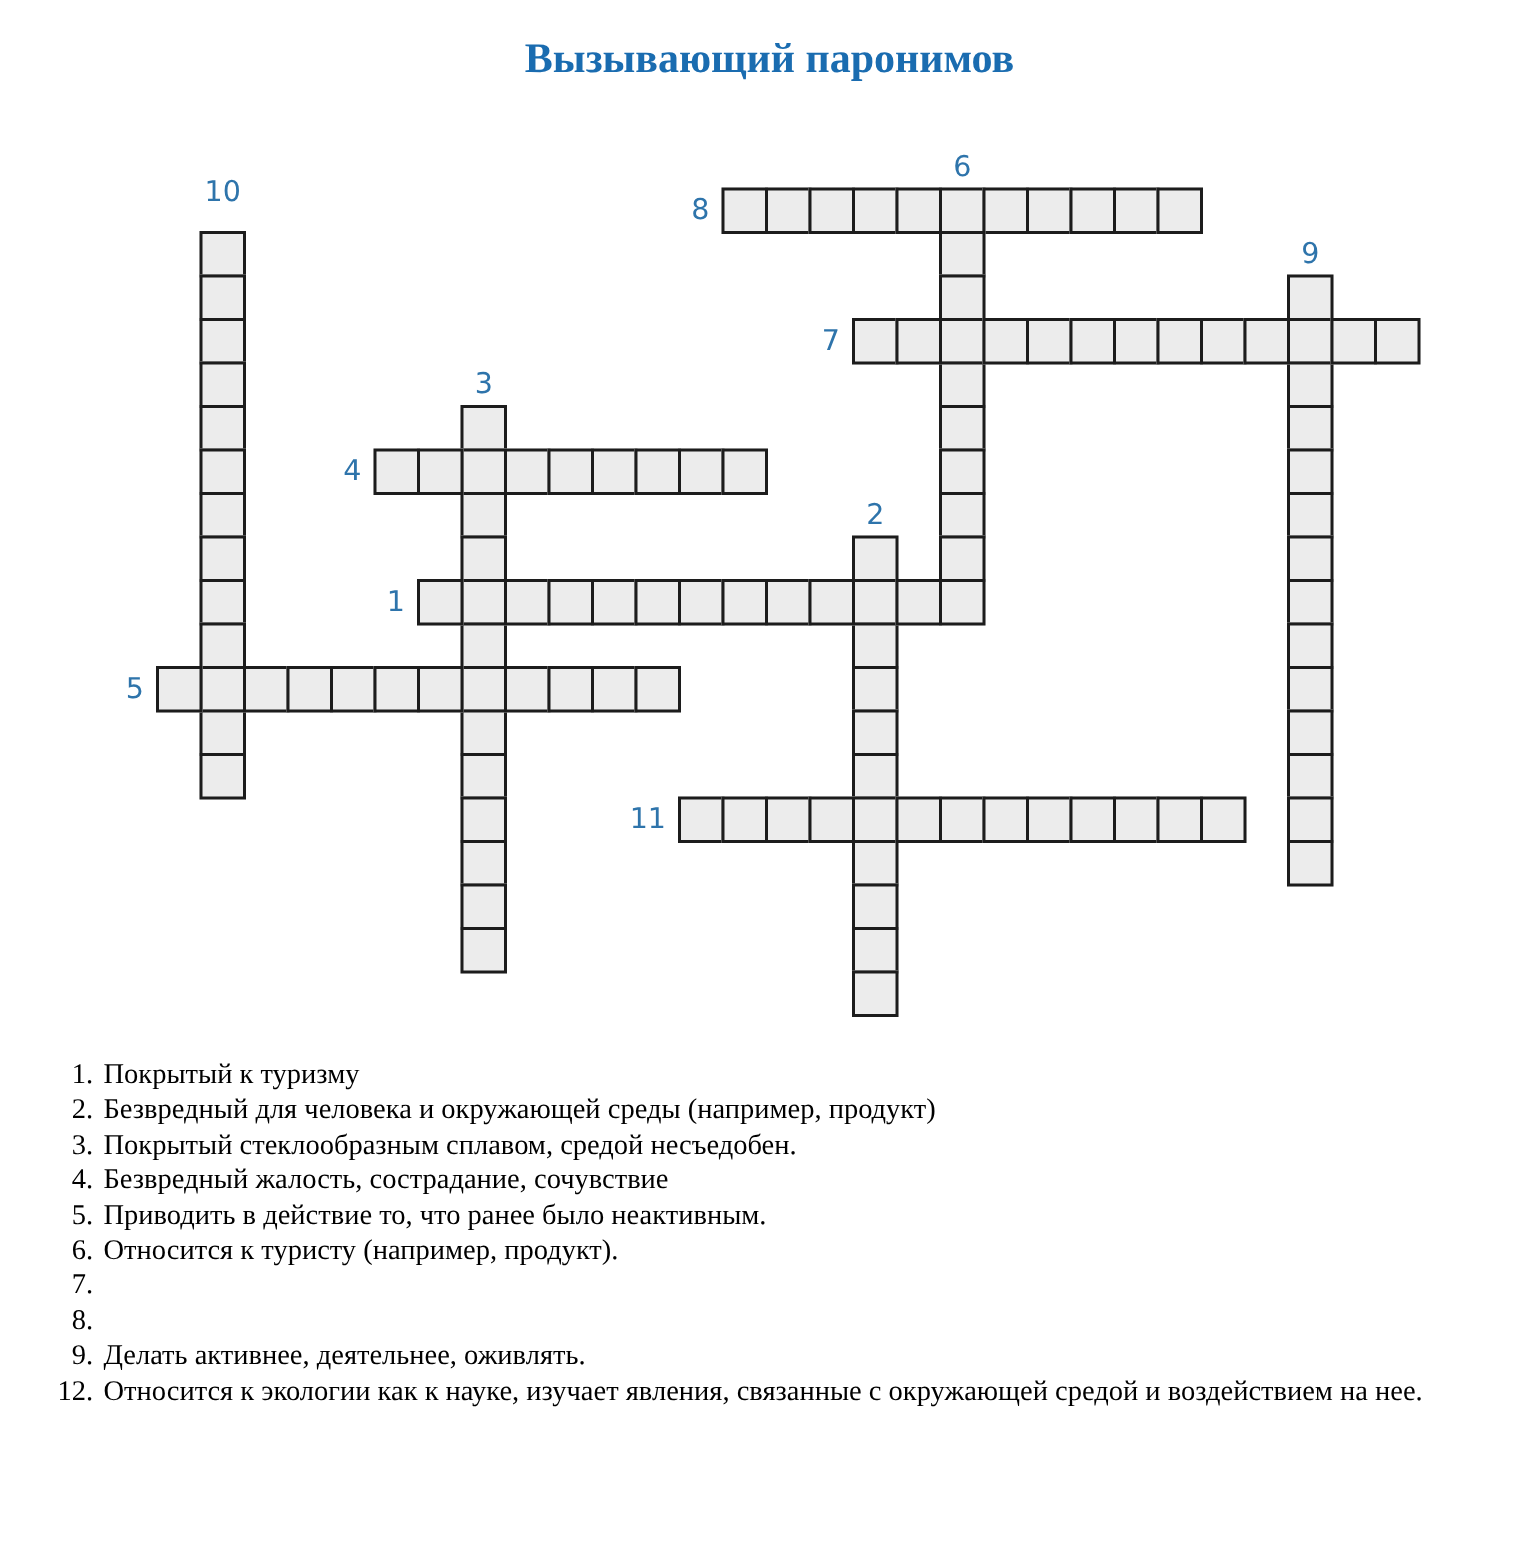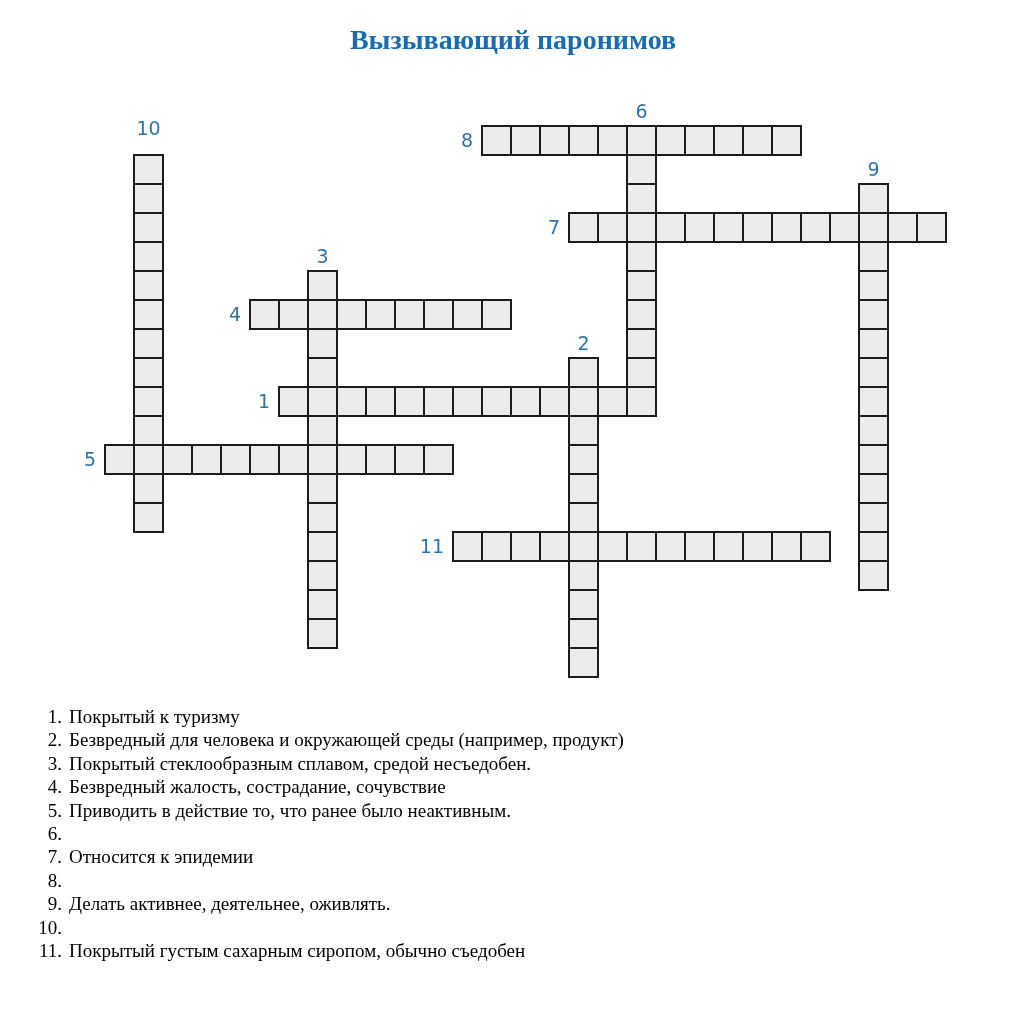--- a/index.html
+++ b/index.html
@@ -201,33 +201,30 @@
       <div class="clue-row">
         <span class="clue-num">4.</span>
         <span class="clue-text">Безвредный жалость, сострадание, сочувствие</span>
       </div>
       <div class="clue-row">
         <span class="clue-num">5.</span>
         <span class="clue-text">Приводить в действие то, что ранее было неактивным.</span>
       </div>
       <div class="clue-row">
         <span class="clue-num">6.</span>
+        <span class="clue-text">Относится к туристу (например, продукт).</span>
       </div>
       <div class="clue-row">
         <span class="clue-num">7.</span>
-        <span class="clue-text">Относится к эпидемии</span>
       </div>
       <div class="clue-row">
         <span class="clue-num">8.</span>
       </div>
       <div class="clue-row">
         <span class="clue-num">9.</span>
         <span class="clue-text">Делать активнее, деятельнее, оживлять.</span>
       </div>
       <div class="clue-row">
-        <span class="clue-num">10.</span>
-      </div>
-      <div class="clue-row">
-        <span class="clue-num">11.</span>
-        <span class="clue-text">Покрытый густым сахарным сиропом, обычно съедобен</span>
+        <span class="clue-num">12.</span>
+        <span class="clue-text">Относится к экологии как к науке, изучает явления, связанные с окружающей средой и воздействием на нее.</span>
       </div>
     </div>
 </div>
 
 </body></html>

